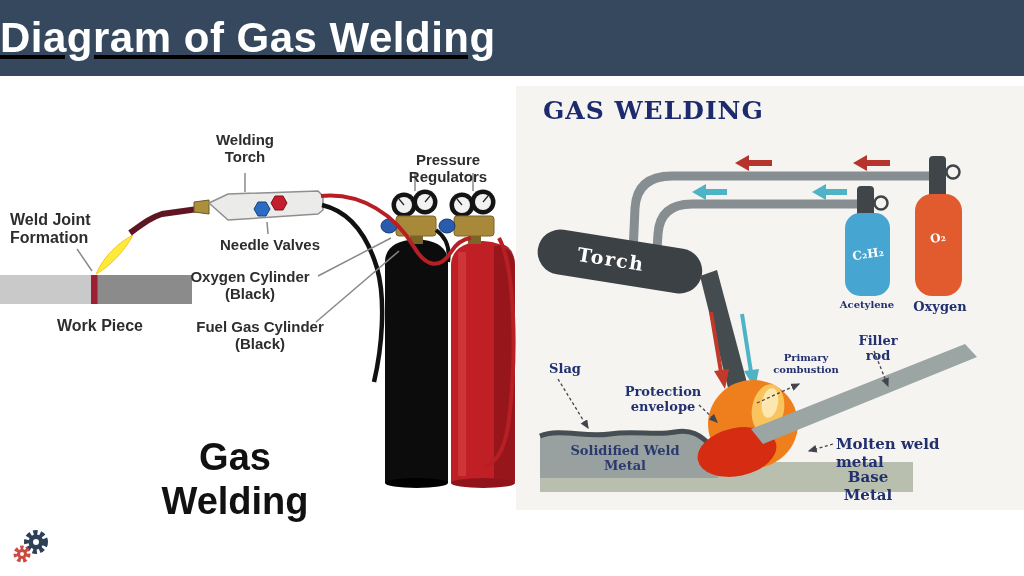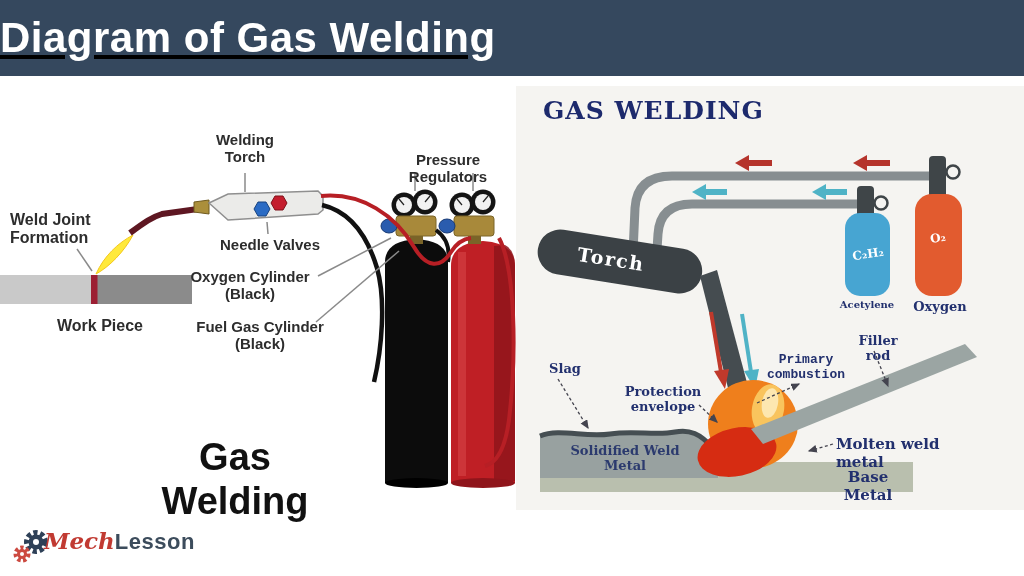--- a/index.html
+++ b/index.html
@@ -212,31 +212,27 @@
 
   <div class="rlbl" style="left:912px;top:299px;width:56px;font-size:13px;">Oxygen</div>
 
   <div class="rlbl" style="left:543px;top:361px;width:44px;font-size:13px;">Slag</div>
 
   <div class="rlbl" style="left:622px;top:384px;width:82px;font-size:13px;">
     <div>Protection</div>
     <div>envelope</div>
   </div>
 
-  <div class="rlbl" style="left:760px;top:352px;width:92px;font-size:13px;font-family:Liberation Mono, monospace;">
+  <div class="rlbl" style="left:760px;top:352px;width:92px;font-size:10px;">
     <div>Primary</div>
     <div>combustion</div>
   </div>
 
   <div class="rlbl" style="left:845px;top:333px;width:66px;font-size:13px;">Filler rod</div>
 
   <div class="rlbl" style="left:836px;top:436px;width:130px;font-size:15px;text-align:left;">Molten weld metal</div>
 
   <div class="rlbl" style="left:550px;top:443px;width:150px;font-size:13px;text-align:center;color:#2b3a6e;">Solidified Weld Metal</div>
 
   <div class="rlbl" style="left:824px;top:469px;width:88px;font-size:15px;">Base Metal</div>
 
-  <div class="brand">
-    <span class="mech">Mech</span>
-      <span class="lesson">Lesson</span>
-  </div>
 
 </div>
 
 </body></html>

